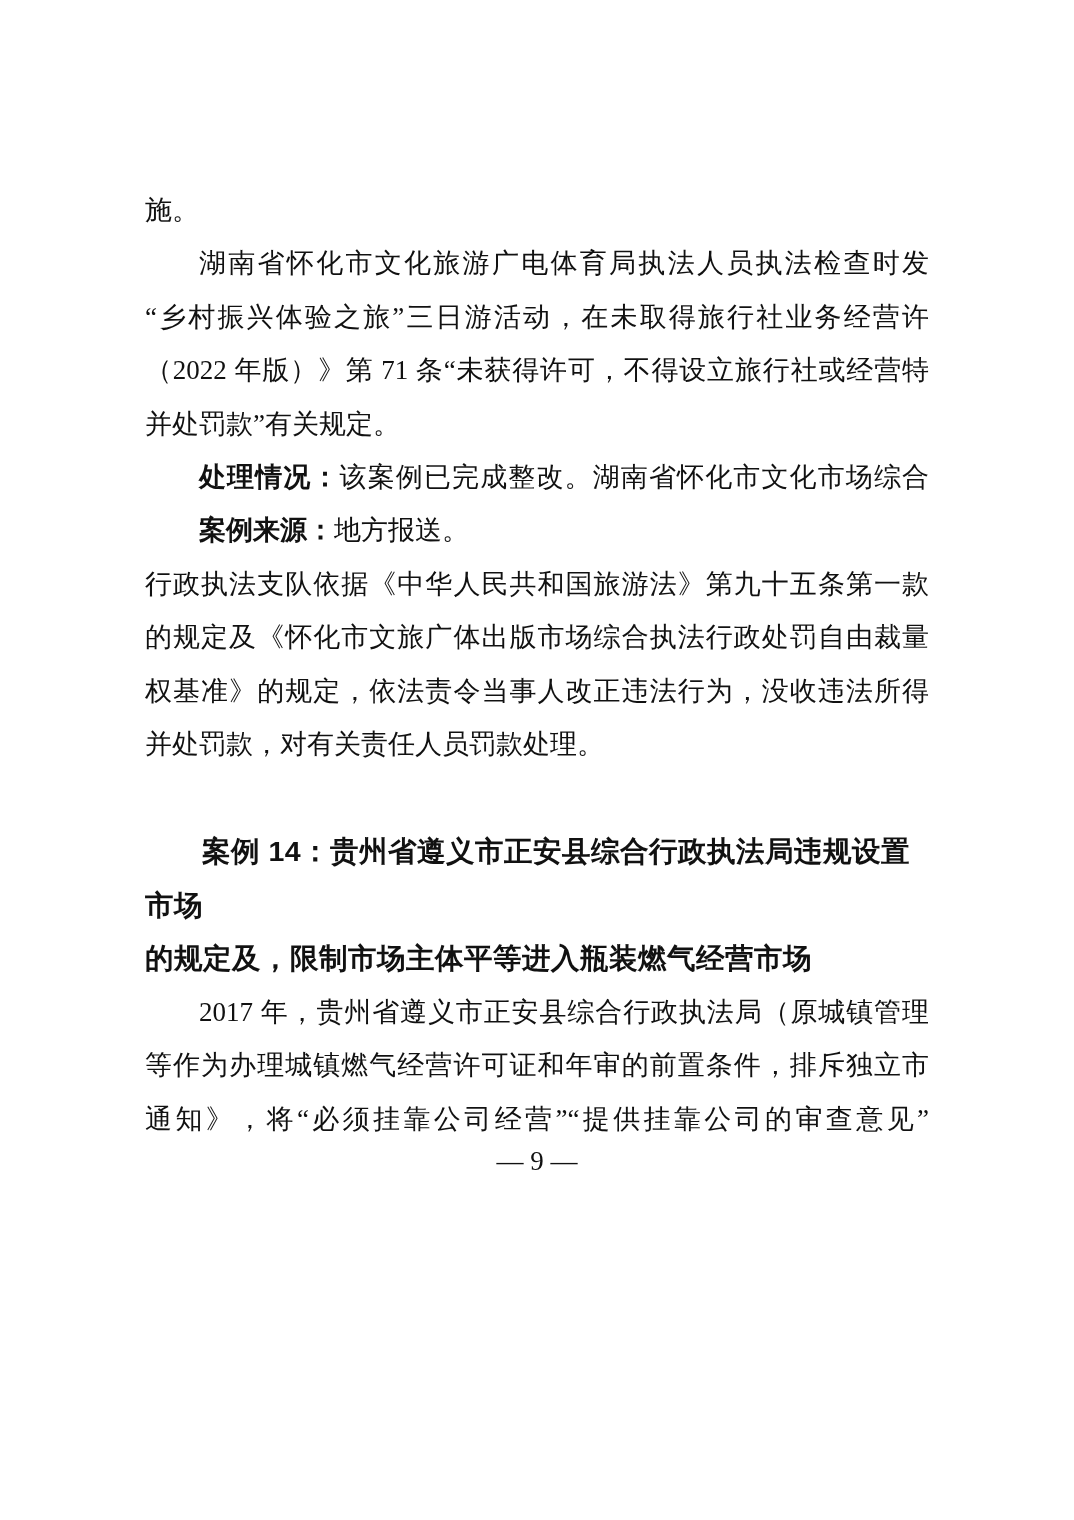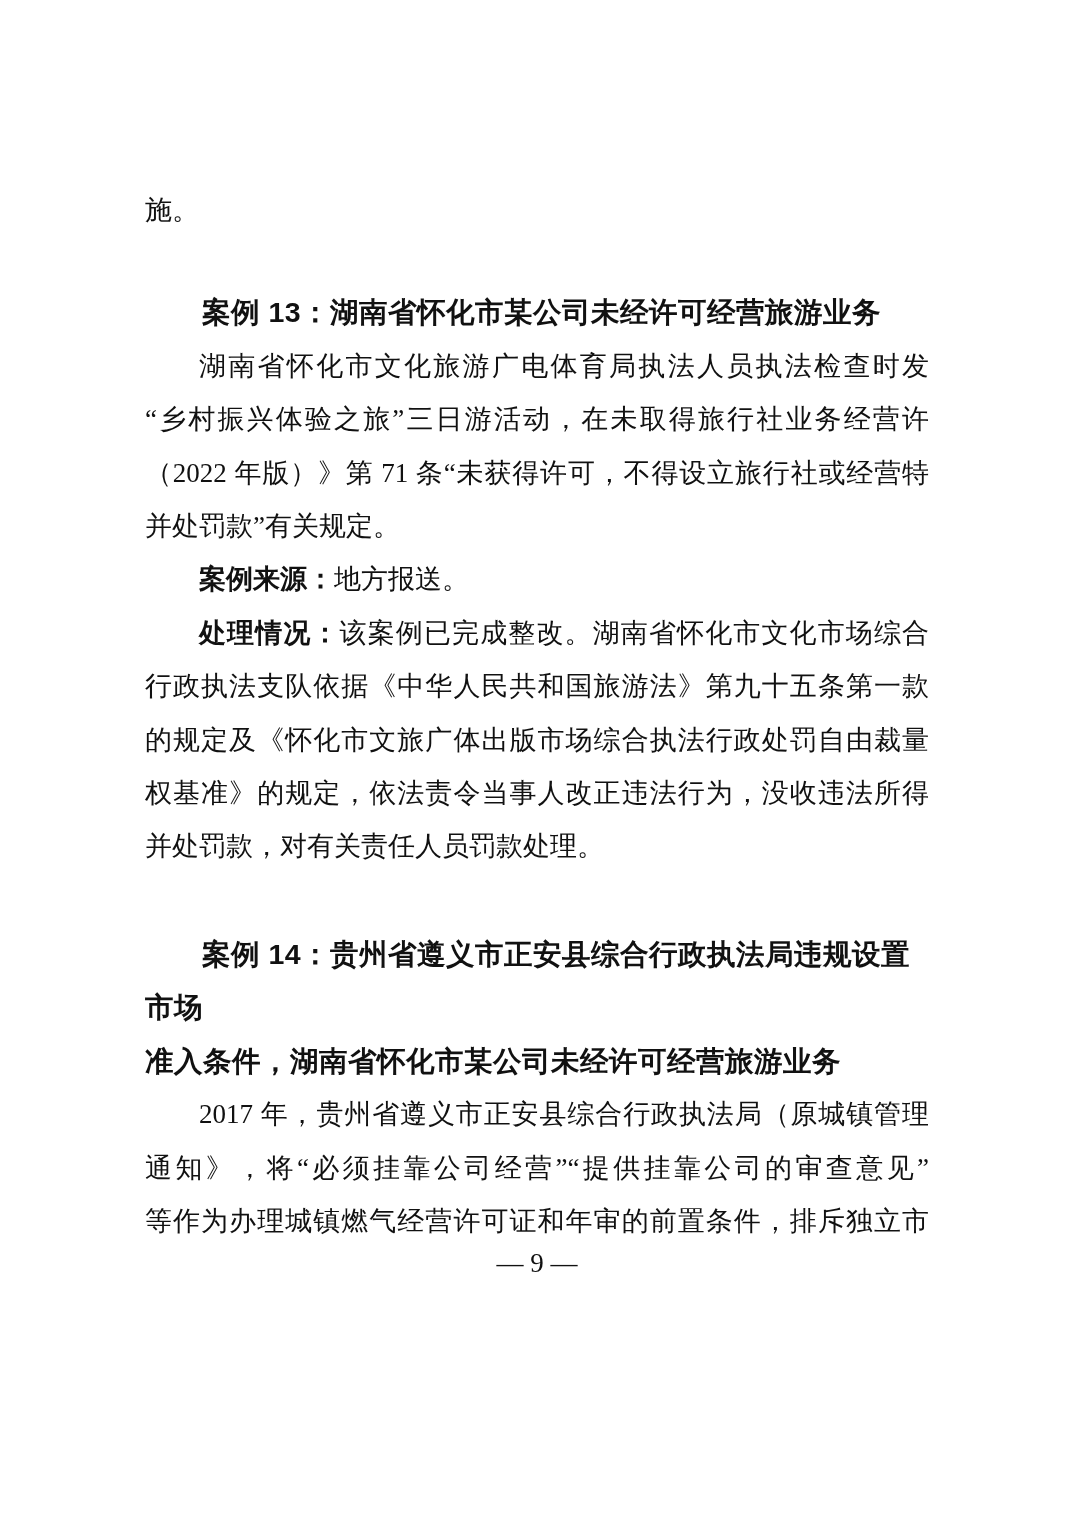--- a/index.html
+++ b/index.html
@@ -49,42 +49,41 @@
   }
 </style>
 </head>
 <body>
 
 <div class="page">
   <div class="content">
 
     <div class="line">施。</div>
 
-    <div class="line heading indent gap-before-case13">案例 13：湖南省怀化市某公司未经许可经营旅游业务</div>
 
     <div class="line fill indent">湖南省怀化市文化旅游广电体育局执法人员执法检查时发</div>
     <div class="line fill">“乡村振兴体验之旅”三日游活动，在未取得旅行社业务经营许</div>
     <div class="line fill">（2022 年版）》第 71 条“未获得许可，不得设立旅行社或经营特</div>
     <div class="line">并处罚款”有关规定。</div>
 
+    <div class="line fill indent">
+      <span class="label">处理情况：</span><span>该案例已完成整改。湖南省怀化市文化市场综合</span>
+    </div>
+
     <div class="line indent">
       <span class="label">案例来源：</span><span>地方报送。</span>
-    </div>
-
-    <div class="line fill indent">
-      <span class="label">处理情况：</span><span>该案例已完成整改。湖南省怀化市文化市场综合</span>
     </div>
     <div class="line fill">行政执法支队依据《中华人民共和国旅游法》第九十五条第一款</div>
     <div class="line fill">的规定及《怀化市文旅广体出版市场综合执法行政处罚自由裁量</div>
     <div class="line fill">权基准》的规定，依法责令当事人改正违法行为，没收违法所得</div>
     <div class="line">并处罚款，对有关责任人员罚款处理。</div>
 
     <div class="line heading indent gap-before-case14">案例 14：贵州省遵义市正安县综合行政执法局违规设置市场</div>
-    <div class="line heading">准入条件，湖南省怀化市某公司未经许可经营旅游业务</div>
+    <div class="line heading">的规定及，限制市场主体平等进入瓶装燃气经营市场</div>
 
     <div class="line fill indent">2017 年，贵州省遵义市正安县综合行政执法局（原城镇管理</div>
+    <div class="line fill">等作为办理城镇燃气经营许可证和年审的前置条件，排斥独立市</div>
     <div class="line fill">通知》，将“必须挂靠公司经营”“提供挂靠公司的审查意见”</div>
-    <div class="line fill">等作为办理城镇燃气经营许可证和年审的前置条件，排斥独立市</div>
 
     <div class="footer">— 9 —</div>
 
   </div>
 </div>
 
 </body></html>

